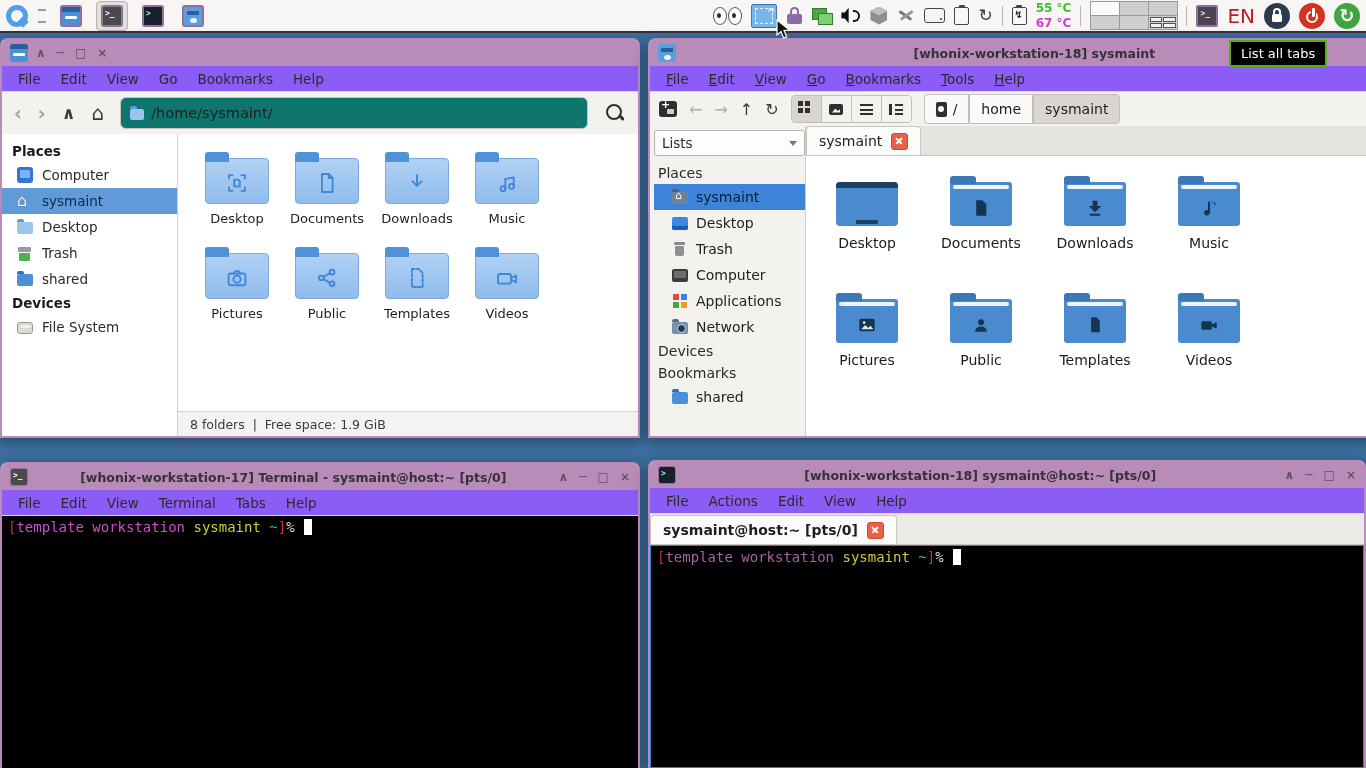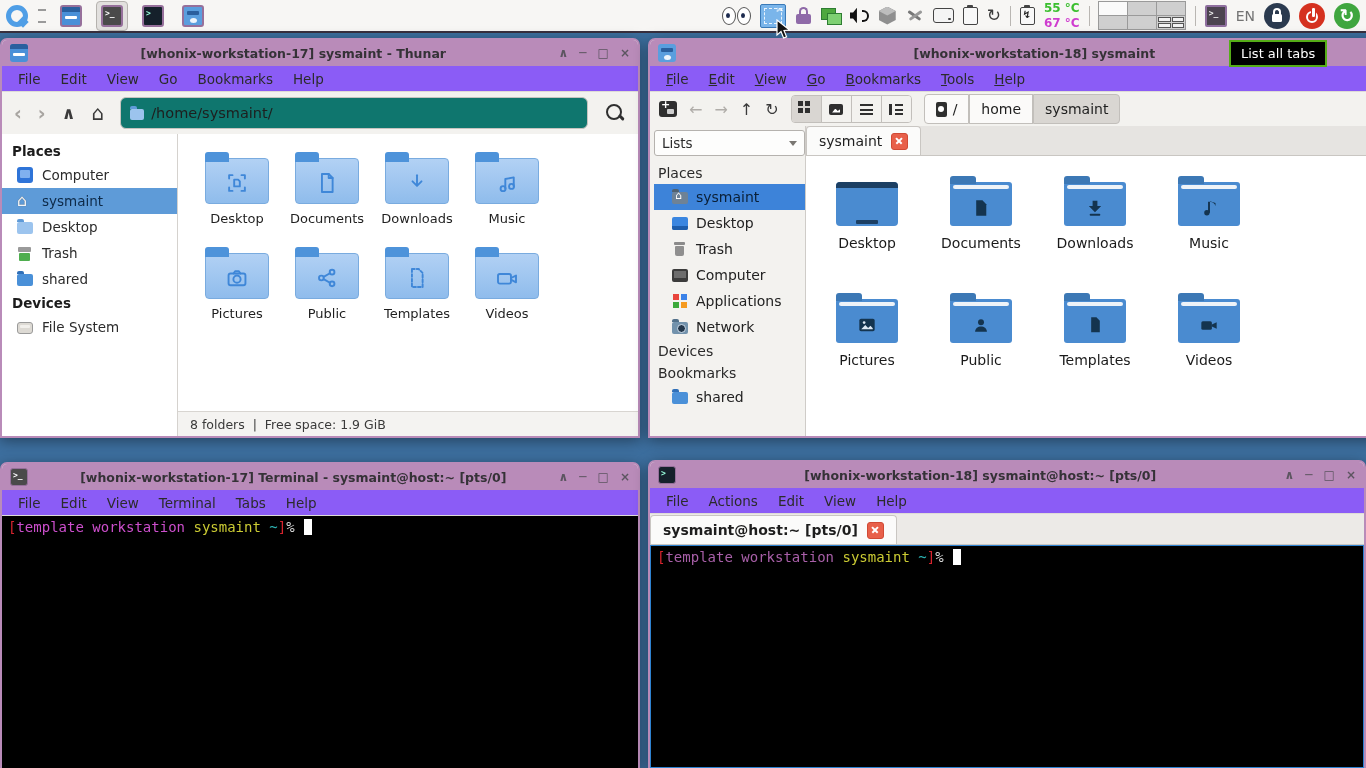--- a/index.html
+++ b/index.html
@@ -59,21 +59,21 @@
   .temps{display:flex;flex-direction:column;justify-content:center;font-size:12px;line-height:1.25;font-weight:bold;}
   .t-green{color:#3bbf2f;}
   .t-mag{color:#cf3ccf;}
   .pager{display:grid;grid-template-columns:repeat(3,29px);grid-template-rows:repeat(2,14px);}
   .pcell{background:#cfcfcf;border:1px solid #9a9a9a;margin:-0.5px;position:relative;}
   .pcell.cur{background:#fafafa;}
   .pcell .mini{position:absolute;inset:1px;display:grid;grid-template-columns:1fr 1fr;grid-template-rows:1fr 1fr;gap:1px;}
   .pcell .mini i{background:#f2f2f2;border:1px solid #555;}
   .mterm{width:22px;height:22px;background:#4c4450;border:2px solid #8f6f9f;border-radius:2px;box-sizing:border-box;position:relative;}
   .mterm::before{content:">_";position:absolute;left:2px;top:2px;font:bold 8px "DejaVu Sans Mono",monospace;color:#eee;}
-  .kbd{font-size:14px;color:#737373;}
+  .kbd{font-size:20px;color:#b91c1c;}
   .cbtn{width:26px;height:26px;border-radius:50%;position:relative;}
   .cbtn.locks{background:#2b3a4f;}
   .cbtn.locks::before{content:"";position:absolute;left:9px;top:5px;width:8px;height:7px;border:2px solid #fff;border-bottom:none;border-radius:5px 5px 0 0;box-sizing:border-box;}
   .cbtn.locks::after{content:"";position:absolute;left:8px;top:11px;width:10px;height:8px;background:#fff;border-radius:1.5px;}
   .cbtn.power{background:#d5311f;}
   .cbtn.power::before{content:"";position:absolute;left:7px;top:8px;width:12px;height:12px;border:2.5px solid #fff;border-radius:50%;box-sizing:border-box;}
   .cbtn.power::after{content:"";position:absolute;left:11.5px;top:4px;width:3px;height:9px;background:#fff;border:1.5px solid #d5311f;border-radius:2px;}
   .cbtn.restart{background:#3fa63f;}
   .cbtn.restart::before{content:"↻";position:absolute;left:0;top:0;right:0;bottom:0;color:#fff;font-size:18px;font-weight:bold;display:flex;align-items:center;justify-content:center;}
 
@@ -356,21 +356,20 @@
     </div>
   </div>
 
   <svg class="mcursor" width="15" height="21" viewBox="0 0 15 21">
     <path d="M1 1l0 15 4-3.4 2.6 6.4 3-1.2-2.6-6.3 5.5-.4z" fill="#111" stroke="#fff" stroke-width="1.2"></path>
   </svg>
 
   <div class="win" style="left:0;top:38px;width:640px;height:400px;">
     <div class="titlebar">
       <span class="appico thunar" style="width:18px;height:18px;border:none;"></span>
-      <span class="title">[whonix-workstation-17] sysmaint - Thunar</span>
       <span class="wctl">
         <span>∧</span>
         <span>─</span>
         <span>□</span>
         <span>×</span>
       </span>
     </div>
     <div class="menubar">
       <span class="mi-item">File</span>
       <span class="mi-item">Edit</span>

